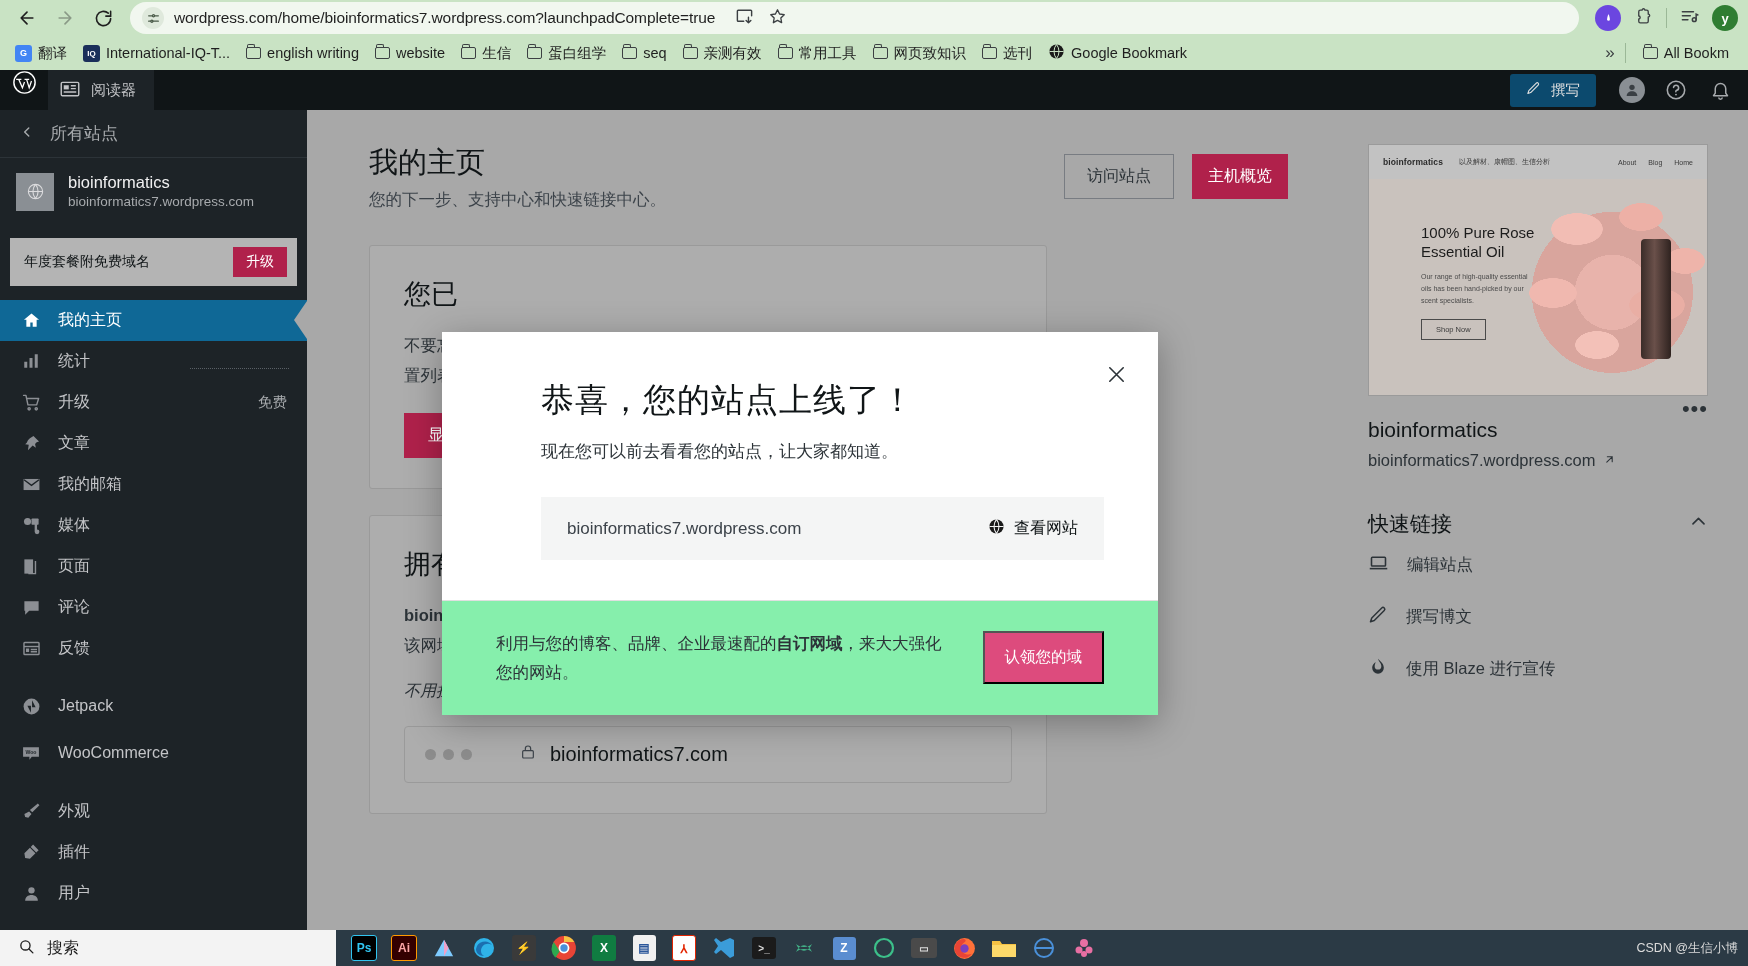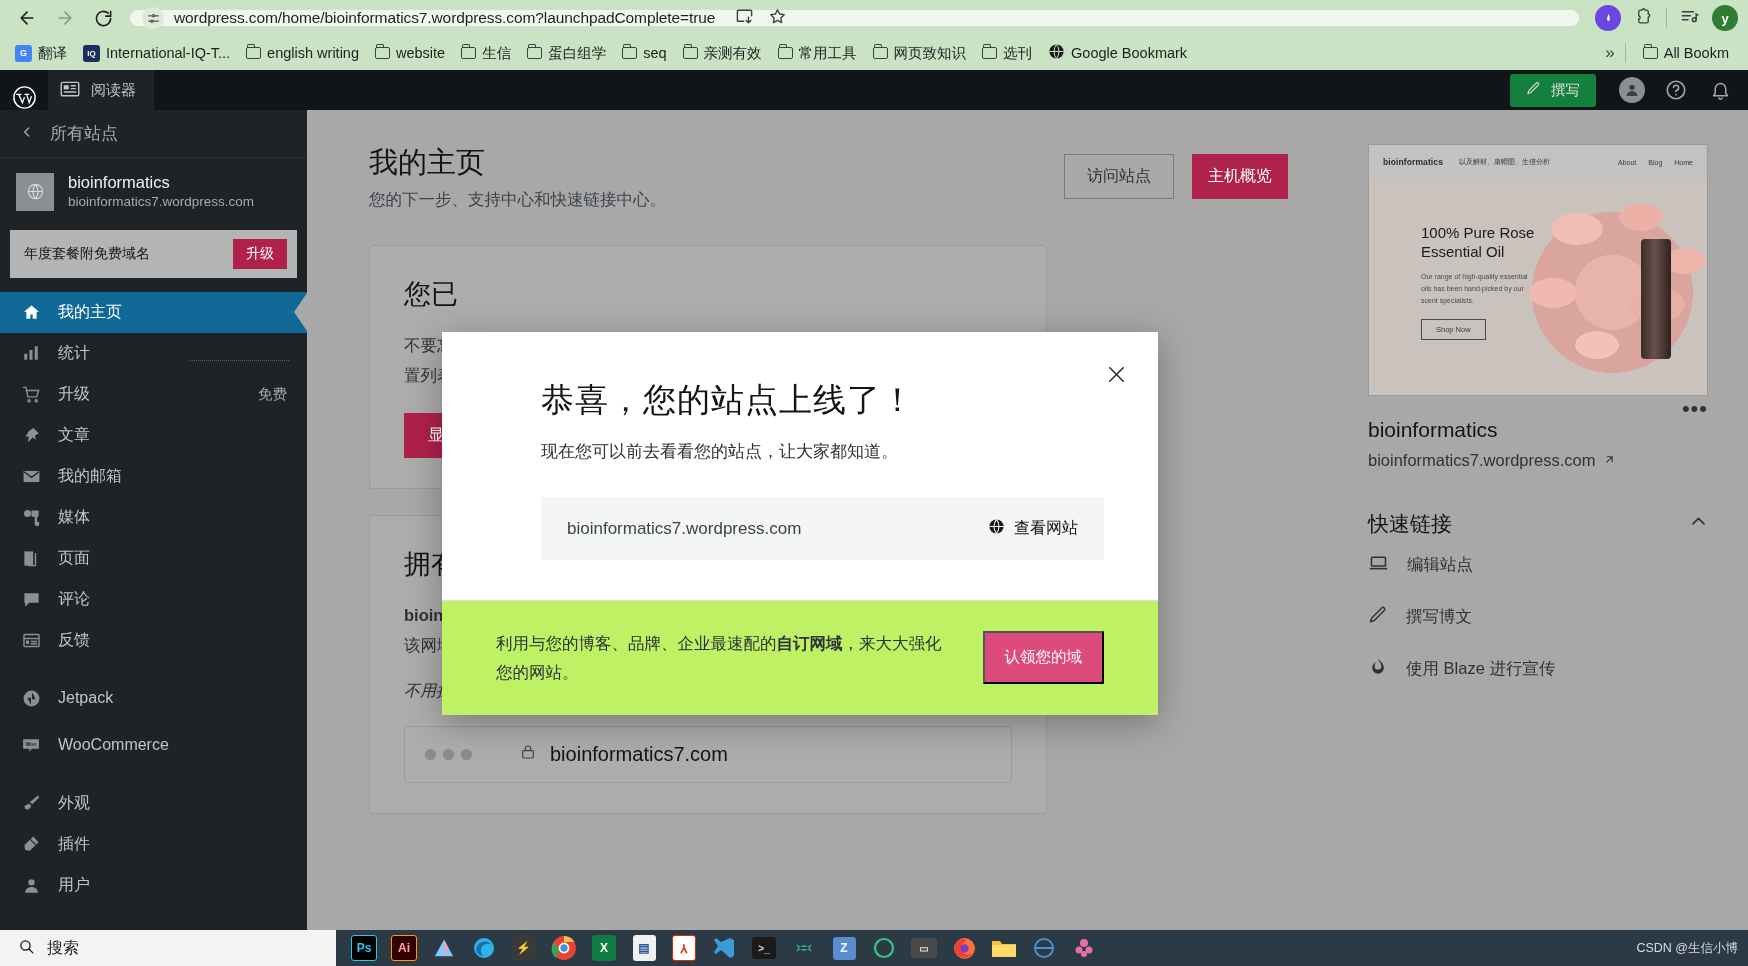--- a/index.html
+++ b/index.html
@@ -11,21 +11,21 @@
 
   
   .browser { width: 1748px; background: #c9e3c4; }
   .nav-bar { height: 36px; display: flex; align-items: center; padding: 0 10px; gap: 4px; }
   .nav-btn {
     width: 34px; height: 34px; border-radius: 50%;
     display: flex; align-items: center; justify-content: center;
     color: #1f1f1f; font-size: 19px; flex: 0 0 auto;
   }
   .omnibox {
-    flex: 1; height: 16px; background: #f1f7ef; border-radius: 16px;
+    flex: 1; height: 32px; background: #f1f7ef; border-radius: 16px;
     display: flex; align-items: center; padding: 0 12px; gap: 10px;
     margin-left: 6px; min-width: 0;
   }
   .omni-icon {
     width: 22px; height: 22px; border-radius: 50%; background: #dfe9dc;
     display: flex; align-items: center; justify-content: center; flex: 0 0 auto;
   }
   .omni-url {
     font-size: 15.5px; color: #1f1f1f; white-space: nowrap;
     overflow: hidden; text-overflow: ellipsis; letter-spacing: -0.1px;
@@ -56,31 +56,31 @@
   }
   .bm-sq { width: 17px; height: 17px; border-radius: 3px; display:flex;
     align-items:center; justify-content:center; font-size:9px; color:#fff; font-weight:bold; flex:0 0 auto;}
   .bm-end { margin-left: auto; display: flex; align-items: center; gap: 10px; padding-right: 4px; }
 
   
   .wp-app { position: relative; width: 1748px; height: 896px; background: #a8a8a8; }
 
   
   .wp-masthead {
-    height: 40px; background: #101517; display: flex; align-items: flex-end;
+    height: 40px; background: #101517; display: flex; align-items: flex-start;
     color: #a7aaad; position: relative; z-index: 5;
   }
   .wp-logo { width: 48px; display: flex; align-items: center; justify-content: center; }
   .wp-reader {
     display: flex; align-items: center; gap: 11px; padding: 0 18px 0 12px;
     height: 40px; background: #1d2327; color: #c3c4c7; font-size: 15px;
   }
   .mast-right { margin-left: auto; display: flex; align-items: center; gap: 0px; padding-right: 6px; }
   .write-btn {
-    display: flex; align-items: center; gap: 10px; background: #15803d;
+    display: flex; align-items: center; gap: 10px; background: #0c4a6e;
     color: #e0e0e0; font-size: 14.5px; padding: 7px 16px; border-radius: 3px;
     margin-right: 14px;
   }
   .mast-icon { width: 44px; height: 40px; display: flex; align-items: center; justify-content: center; }
   .mast-avatar { width: 26px; height: 26px; border-radius: 50%; background: #8a8f94;
     display:flex; align-items:center; justify-content:center; }
 
   
   .wp-body { display: flex; height: 856px; }
 
@@ -94,21 +94,21 @@
     font-size: 17px; color: #a7aaad; border-bottom: 1px solid #2c3338;
   }
   .site-card { display: flex; align-items: center; gap: 14px; padding: 14px 16px 10px; }
   .site-thumb {
     width: 38px; height: 38px; background: #8a8f94; flex: 0 0 auto;
     display: flex; align-items: center; justify-content: center; color: #dcdcde;
   }
   .site-name { font-size: 16.5px; color: #f0f0f1; line-height: 1.25; }
   .site-url { font-size: 13.5px; color: #a7aaad; line-height: 1.4; }
   .upsell {
-    margin: 8px 10px 12px; background: #b4b4b4; display: flex; align-items: center;
+    margin: 16px 10px 12px; background: #b4b4b4; display: flex; align-items: center;
     justify-content: space-between; padding: 9px 10px 9px 14px; gap: 8px;
   }
   .upsell-text { font-size: 14px; color: #101517; }
   .upsell-btn {
     background: #b0214b; color: #fff; font-size: 14px; padding: 6px 13px;
   }
   .menu { padding-top: 2px; }
   .menu-item {
     display: flex; align-items: center; gap: 16px; padding: 10px 20px;
     font-size: 16px; color: #c3c4c7; position: relative;
@@ -207,21 +207,21 @@
   }
   .modal-h1 { font-size: 33px; color: #101517; font-weight: normal; letter-spacing: 1px; }
   .modal-p { font-size: 17px; color: #2c3338; margin-top: 17px; }
   .url-row {
     margin-top: 34px; background: #f4f5f5; display: flex; align-items: center;
     justify-content: space-between; padding: 21px 26px;
   }
   .url-text { font-size: 17px; color: #3c434a; }
   .url-link { display: flex; align-items: center; gap: 9px; font-size: 16px; color: #101517; }
   .modal-foot {
-    border-top: 1px solid #e0e0e0; background: #bef264;
+    border-top: 1px solid #e0e0e0; background: #86efac;
     padding: 28px 54px; display: flex; align-items: center; gap: 26px;
   }
   .foot-text { font-size: 16.5px; color: #2c3338; line-height: 1.75; flex: 1; }
   .foot-btn { background: #dd4b7d; color: #fff; font-size: 15.5px; padding: 14px 20px; white-space: nowrap; }
 
   
   .taskbar {
     position: absolute; left: 0; bottom: 0; width: 1748px; height: 36px;
     background: #f3f3f3; display: flex; align-items: center; z-index: 40;
   }

